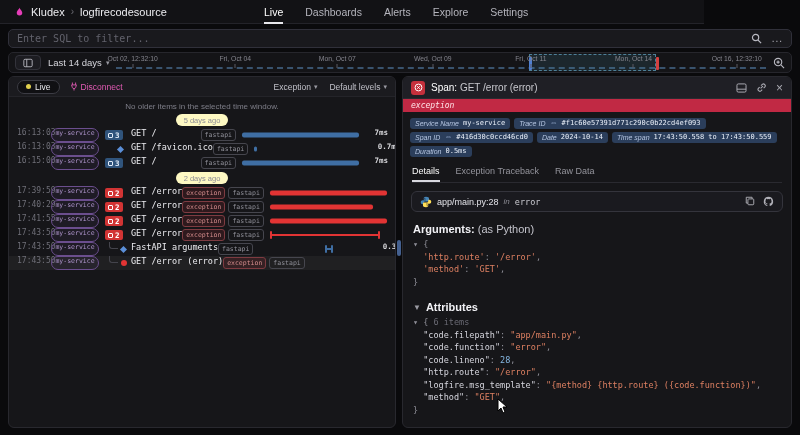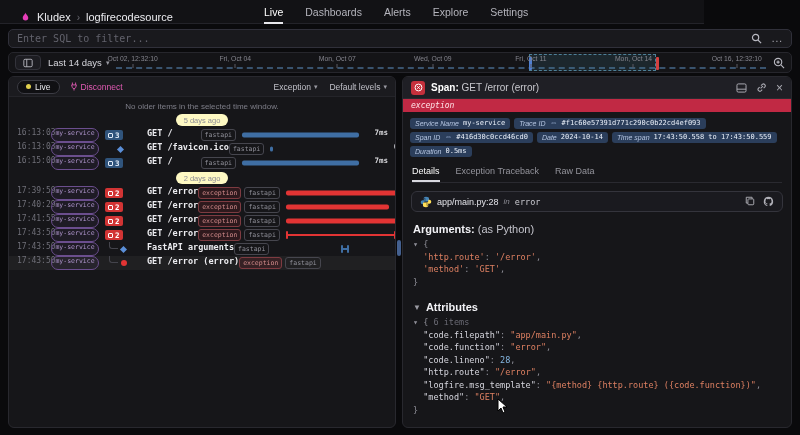--- a/index.html
+++ b/index.html
@@ -2,21 +2,21 @@
 <html><head>
 <meta charset="utf-8">
 <style>
   *{box-sizing:border-box;margin:0;padding:0}
   html,body{width:800px;height:435px;overflow:hidden}
   body{background:#0a0a0c;font-family:"Liberation Sans",sans-serif;color:#ddd;position:relative}
   .mono{font-family:"DejaVu Sans Mono",monospace}
   svg{display:block}
 
   
-  .topnav{position:absolute;left:0;top:0;width:704px;height:24px;background:#121215;border-bottom:1px solid #232329;display:flex;align-items:flex-end;padding:0 20px}
+  .topnav{position:absolute;left:0;top:0;width:704px;height:24px;background:#121215;border-bottom:1px solid #232329;display:flex;align-items:center;padding:0 14px}
   .crumbs{display:flex;align-items:center;gap:6px;font-size:11px;color:#ececf0}
   .crumb-sep{color:#6a6a72;font-size:10px}
   .navtabs{position:absolute;left:264px;top:0;height:24px;display:flex;gap:22px;align-items:stretch}
   .navtab{font-size:10.5px;color:#b4b4bc;display:flex;align-items:center;border-bottom:2px solid transparent;padding-top:1px;cursor:pointer}
   .navtab.active{color:#ffffff;border-bottom-color:#e8e8ec}
   .nav-right{margin-left:auto;display:flex;align-items:center;gap:11px}
   .docs{display:flex;align-items:center;gap:3px;font-size:10px;color:#d8d8dc}
   .gethelp{display:flex;align-items:center;gap:4px;font-size:10px;color:#e4e4e8;border:1px solid #3a3a42;border-radius:5px;padding:2px 8px;background:#18181c}
   .chev{font-size:7px;color:#9a9aa2}
   .avatar{width:16px;height:16px;border-radius:50%;background:#4565e2;color:#fff;font-size:9px;font-weight:bold;display:flex;align-items:center;justify-content:center}
@@ -56,38 +56,38 @@
   .t-time{width:42px;padding-left:8px;font-size:8px;color:#6f6f78;flex:none}
   .t-svc{width:48px;flex:none;margin-right:6px;border:1px solid #6b4e8e;border-radius:7px;color:#b096ce;background:rgba(110,80,150,0.10);font-size:6.5px;text-align:center;padding:0.5px 0;line-height:1.2}
   .t-badge{width:24px;flex:none;display:flex;align-items:center}
   .cnt{display:inline-flex;align-items:center;gap:2px;border-radius:2px;padding:0.5px 3px;font-size:7.5px;font-weight:bold}
   .cnt.info{background:#30547c;color:#e2ecf8}
   .cnt.error{background:#d23434;color:#fff}
   .cnt-ico{width:5px;height:5px;border:1px solid currentColor;border-radius:1px}
   .conn{width:9px;height:7px;border-left:1px solid #44444c;border-bottom:1px solid #44444c;border-bottom-left-radius:3px;align-self:flex-start;margin-left:4px;margin-right:3px}
   .dotd{width:5px;height:5px;background:#5b8fd8;transform:rotate(45deg);flex:none}
   .dotc{width:6px;height:6px;border-radius:50%;background:#e23434;flex:none}
-  .t-label{font-size:8.5px;font-weight:bold;color:#ececf0;margin-left:18px;white-space:nowrap}
+  .t-label{font-size:8.5px;font-weight:normal;color:#ececf0;margin-left:2px;white-space:nowrap}
   .t-tags{margin-left:auto;display:flex;gap:3px;align-items:center}
   .tag{font-size:6.5px;border-radius:3px;padding:0.5px 3px;line-height:1.3}
   .tag.exception{color:#d18a8a;border:1px solid #7e3b41;background:rgba(130,35,45,0.22)}
   .tag.fastapi{color:#8f8f98;border:1px solid #46464e}
   .t-bars{width:117px;flex:none;position:relative;height:100%;margin-left:6px}
   .bar{position:absolute;top:50%;transform:translateY(-50%);height:5px;border-radius:2px}
   .capline{position:absolute;top:50%;transform:translateY(-50%);height:2px}
   .capend{position:absolute;top:50%;transform:translateY(-50%);width:2px;height:8px;border-radius:1px}
   .blue{background:#3f6ea3}.red{background:#e23434}
   .t-dur{width:36px;flex:none;text-align:right;padding-right:7px;font-size:7.5px;font-weight:bold;color:#d8d8dc}
 
   
   .rpanel{position:absolute;left:402px;top:76px;width:390px;height:352px;background:#161619;border:1px solid #28282e;border-radius:6px;overflow:hidden;display:flex;flex-direction:column}
   .rhead{height:22px;background:#1f1f25;border-bottom:1px solid #2a2a30;display:flex;align-items:center;gap:6px;padding:0 8px;flex:none}
   .erricon{width:14px;height:14px;background:#c5303c;border-radius:3px;display:flex;align-items:center;justify-content:center;flex:none}
   .rtitle{font-size:10px;color:#c8c8ce;white-space:nowrap}
-  .rtitle b{color:#ffffff;font-weight:bold}
+  .rtitle b{color:#ffffff;font-weight:normal}
   .rhead-ics{margin-left:auto;display:flex;align-items:center;gap:9px;color:#a8a8b0}
   .closex{font-size:12px;color:#a8a8b0;line-height:1}
   .banner{height:13px;background:#c12944;display:flex;align-items:center;padding:0 8px;flex:none}
   .banner span{font-size:8px;font-style:italic;color:#ffe2e6}
   .chips{display:flex;flex-wrap:wrap;padding:4px 5px 2px}
   .chip{display:inline-flex;align-items:center;gap:4px;background:#2b3e5b;border-radius:3px;padding:1.5px 5px;margin:1.5px 2px;white-space:nowrap}
   .chip .cl{font-size:7px;font-style:italic;color:#b6c6e2}
   .chip .cv{font-size:7px;color:#eaf0fa}
   .chip .ci{color:#9fb4d6;font-size:8px;line-height:1}
   .rtabs{display:flex;gap:16px;margin:3px 9px 0;border-bottom:1px solid #2a2a30}

